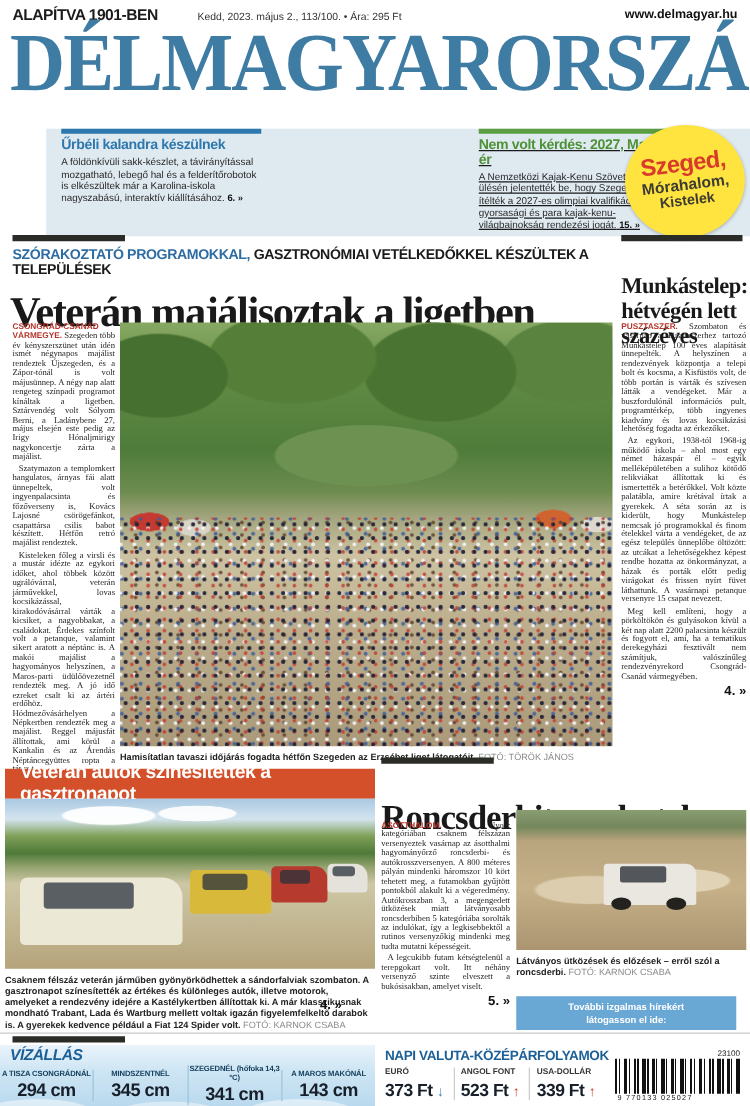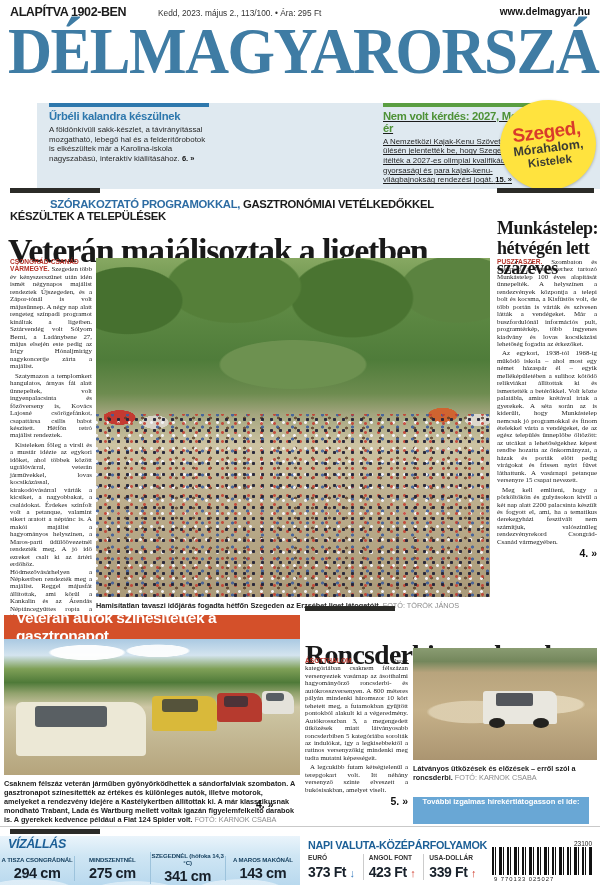--- a/index.html
+++ b/index.html
@@ -38,21 +38,21 @@
   .badge .b2{color:#3c3c34;font-weight:bold;font-size:12.5px;line-height:1.15;}
   .badge .b3{color:#3c3c34;font-weight:bold;font-size:11.5px;line-height:1.15;}
 
   
   .marker{position:absolute;height:5px;background:#2b2b28;}
   .rule{position:absolute;height:1px;background:#c9c9c9;}
 
   
   .kicker{position:absolute;left:10px;top:198px;width:480px;font-weight:bold;font-size:11.3px;
           letter-spacing:-.3px;line-height:1.1;}
-  .kicker .hl{color:#2d6ca3;margin-left:40px;}
+  .kicker .hl{color:#2d6ca3;}
   .headline-main{position:absolute;left:8px;top:210px;width:485px;
                  font-family:"Liberation Serif",serif;font-size:34px;letter-spacing:-1.2px;
                  color:#191919;line-height:1.05;white-space:nowrap;}
   .headline-side{position:absolute;left:497px;top:203px;width:100px;
                  font-family:"Liberation Serif",serif;font-size:18px;letter-spacing:-.4px;
                  color:#191919;line-height:1.12;}
 
   .colL{position:absolute;left:10px;top:258px;width:82px;}
   .colR{position:absolute;left:497px;top:258px;width:100px;}
   .colRoncs{position:absolute;left:305px;top:657px;width:103px;}
@@ -123,22 +123,22 @@
     background:radial-gradient(ellipse 70px 18px at 30% 60%,rgba(222,208,178,.9) 0 60%,transparent 65%),
                radial-gradient(ellipse 60px 15px at 75% 45%,rgba(230,218,190,.85) 0 60%,transparent 65%);}
   .rcar{position:absolute;left:38%;top:38%;width:40%;height:30%;background:#e9e7df;border-radius:3px 8px 2px 2px;}
   .rcar .win{position:absolute;left:18%;top:6%;width:50%;height:40%;background:rgba(45,50,58,.8);border-radius:2px;}
   .rcar .wh{position:absolute;bottom:-4px;width:22%;height:10px;background:#23221f;border-radius:50%;}
   .rcar .w1{left:8%;} .rcar .w2{right:10%;}
   .cap-roncs{position:absolute;left:413px;top:764px;width:184px;}
 
   
   .promo{position:absolute;left:413px;top:797px;width:176px;height:27px;display:flex;cursor:pointer;}
-  .promo .pblue{flex:1.18;background:#69a7d5;color:#fff;display:flex;
-                justify-content:center;font-weight:bold;font-size:7.6px;line-height:1.2;}
+  .promo .pblue{flex:1.18;background:#69a7d5;color:#fff;display:flex;flex-direction:column;
+                align-items:center;justify-content:center;font-weight:bold;font-size:7.6px;line-height:1.2;}
   .promo .porange{flex:1;background:#e0622b;color:#fff;display:flex;align-items:center;justify-content:center;
                   font-weight:bold;font-size:13.5px;letter-spacing:-.4px;}
 
   
   .water{position:absolute;left:0;top:836px;width:300px;height:49px;
          background:linear-gradient(180deg,#eaf4fb 0%,#cfe6f4 40%,#b9d9ee 100%);}
   .water::before{content:"";position:absolute;inset:0;
       background:radial-gradient(ellipse 70px 16px at 10% 108%,rgba(255,255,255,.5) 58%,transparent 62%),
                  radial-gradient(ellipse 70px 16px at 45% 112%,rgba(255,255,255,.45) 58%,transparent 62%),
                  radial-gradient(ellipse 70px 16px at 80% 108%,rgba(255,255,255,.5) 58%,transparent 62%);}
@@ -167,21 +167,21 @@
     background:repeating-linear-gradient(90deg,#111 0 2px,#fff 2px 3px,#111 3px 4px,#fff 4px 7px,
                #111 7px 10px,#fff 10px 11px,#111 11px 12px,#fff 12px 15px);}
   .barcode-num{position:absolute;left:4px;top:36px;font-size:5.8px;color:#222;letter-spacing:1px;}
 </style>
 </head>
 <body>
 
 <div id="page">
 
   <div class="topbar">
-    <span class="founded">ALAPÍTVA 1902-BEN</span>
+    <span class="founded">ALAPÍTVA 1901-BEN</span>
     <span class="dateline">Kedd, 2023. május 2., 113/100.  •  Ára: 295 Ft</span>
     <a class="website" href="#">www.delmagyar.hu</a>
   </div>
 
   <div class="masthead">DÉLMAGYARORSZÁG</div>
 
   <div class="teaser-band">
     <div class="teaser t0">
       <div class="bar"></div>
       <h3>Űrbéli kalandra készülnek</h3>
@@ -292,21 +292,21 @@
 
   <div class="water">
     <div class="water-title">VÍZÁLLÁS</div>
     <div class="water-items">
       <div class="witem">
         <div class="wlabel">A TISZA CSONGRÁDNÁL</div>
         <div class="wvalue">294 cm</div>
       </div>
       <div class="witem">
         <div class="wlabel">MINDSZENTNÉL</div>
-        <div class="wvalue">275 cm</div>
+        <div class="wvalue">345 cm</div>
       </div>
       <div class="witem">
         <div class="wlabel">SZEGEDNÉL (hőfoka 14,3 °C)</div>
         <div class="wvalue">341 cm</div>
       </div>
       <div class="witem">
         <div class="wlabel">A MAROS MAKÓNÁL</div>
         <div class="wvalue">143 cm</div>
       </div>
     </div>
@@ -314,21 +314,21 @@
 
   <div class="currency-title">NAPI VALUTA-KÖZÉPÁRFOLYAMOK</div>
   <div class="currency-items">
     <div class="citem">
       <div class="clabel">EURÓ</div>
       <div class="cvalue"><span>373 Ft</span>
         <span class="arrow" data-dir="down">↓</span></div>
     </div>
     <div class="citem">
       <div class="clabel">ANGOL FONT</div>
-      <div class="cvalue"><span>423 Ft</span>
+      <div class="cvalue"><span>523 Ft</span>
         <span class="arrow" data-dir="up">↑</span></div>
     </div>
     <div class="citem">
       <div class="clabel">USA-DOLLÁR</div>
       <div class="cvalue"><span>339 Ft</span>
         <span class="arrow" data-dir="up">↑</span></div>
     </div>
   </div>
 
   <div class="barcode-wrap">

